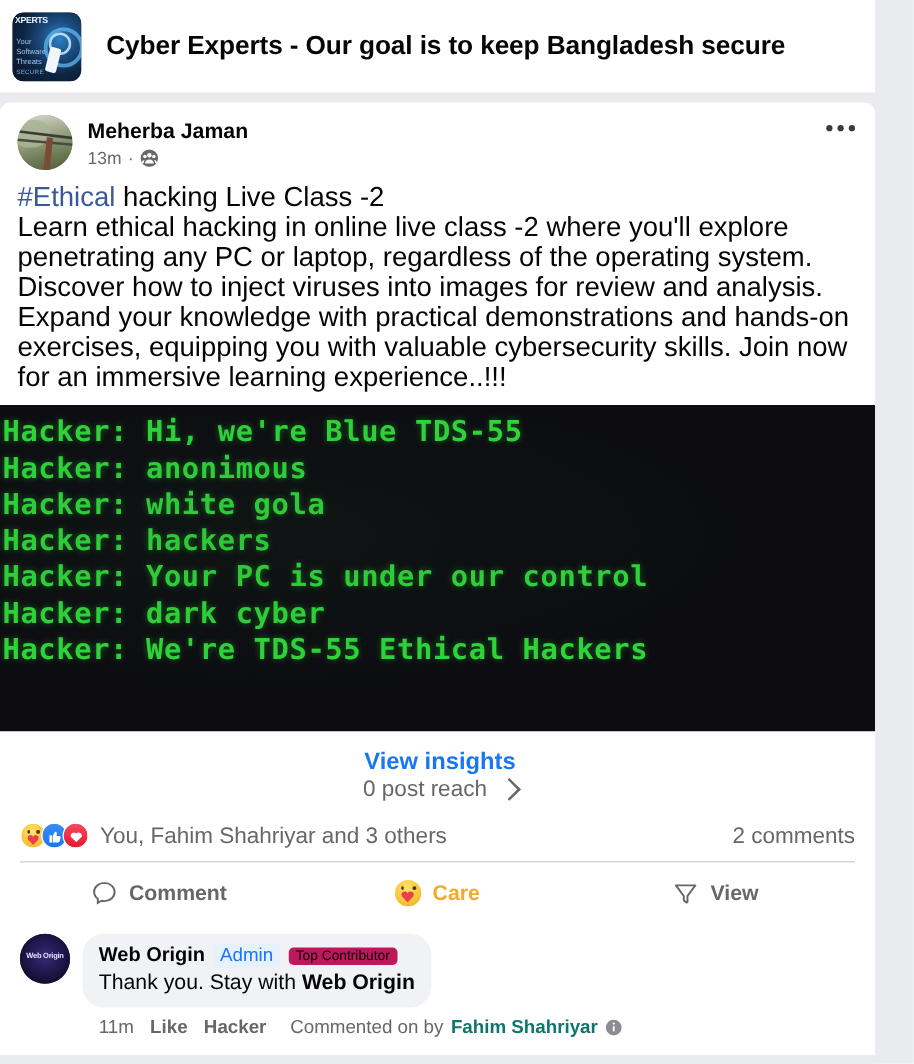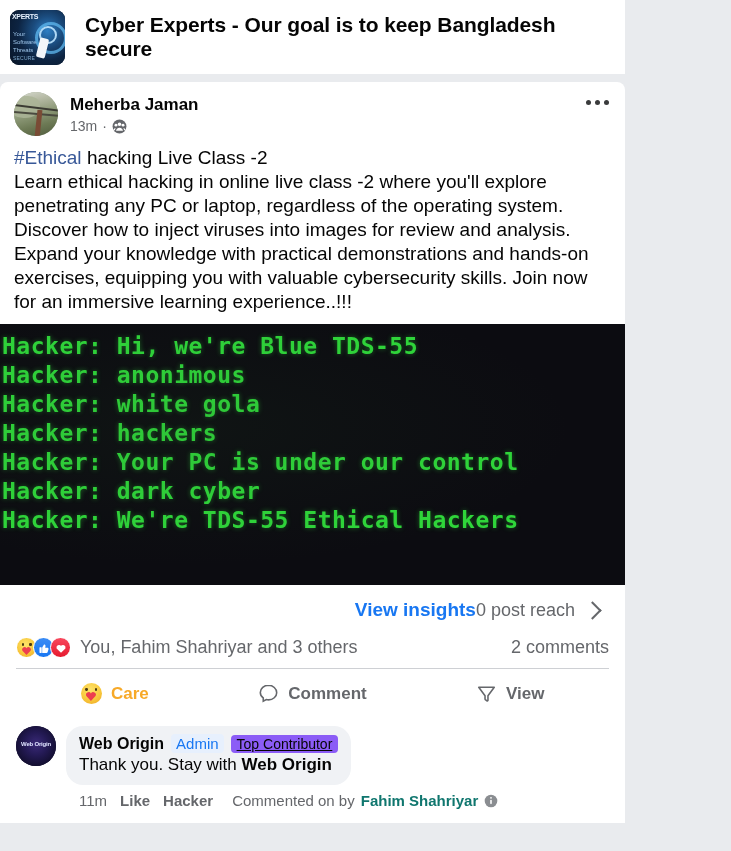--- a/index.html
+++ b/index.html
@@ -9,21 +9,21 @@
   body {
     width: 731px;
     height: 851px;
     background: #e9ebee;
     font-family: "Liberation Sans", sans-serif;
     overflow: hidden;
     color: #050505;
   }
   .page {
     position: relative;
-    width: 625px;
+    width: 700px;
     height: 851px;
     background: #e9ebee;
   }
 
   
   .group-header {
     background: #ffffff;
     height: 74px;
     display: flex;
     align-items: center;
@@ -212,21 +212,21 @@
     width: 5px;
     height: 5px;
     border-radius: 50%;
     background: #3a3b3c;
     display: block;
   }
 
   
   .post-text {
     padding: 6px 14px 10px 14px;
-    font-size: 19px;
+    font-size: 22px;
     line-height: 24px;
     color: #050505;
   }
   .post-text .hashtag {
     color: #385898;
   }
   .post-text p {
     margin: 0;
   }
 
@@ -255,22 +255,23 @@
     padding-left: 2px;
     text-shadow: 0 0 5px rgba(47,214,58,.45);
     letter-spacing: .5px;
   }
 
   
   .insights-row {
     display: flex;
     align-items: center;
     justify-content: flex-end;
-    padding: 14px 26px 12px 16px;
+    padding: 14px 12px 12px 16px;
     background: #fff;
+    flex-direction: column;
   }
   .view-insights {
     color: #1877f2;
     font-size: 19px;
     font-weight: bold;
     cursor: pointer;
   }
   .reach-wrap {
     display: flex;
     align-items: center;
@@ -465,26 +466,25 @@
     color: #050505;
   }
   .badge-admin {
     background: #e7f0fd;
     color: #1877f2;
     font-size: 15px;
     padding: 1px 5px;
     border-radius: 4px;
   }
   .badge-top {
-    background: #8b5cf6;
+    background: #be185d;
     color: #050505;
-    font-size: 14px;
+    font-size: 11px;
     padding: 1px 6px;
     border-radius: 4px;
-    text-decoration: underline;
   }
   .c-text {
     font-size: 17px;
     line-height: 22px;
     color: #050505;
   }
   .c-text b {
     font-weight: bold;
   }
   .c-footer {
@@ -611,33 +611,33 @@
               <path d="M8 14.2 2.1 8.5a3.5 3.5 0 0 1 5.9-3.4 3.5 3.5 0 0 1 5.9 3.4z" fill="#ffffff"></path>
             </svg>
           </span>
         </div>
         <div class="react-names">You, Fahim Shahriyar and 3 others</div>
       </div>
       <div class="comments-count">2 comments</div>
     </div>
 
     <div class="action-bar">
+      <div class="action-btn">
+        <svg width="21" height="21" viewBox="0 0 20 20" aria-hidden="true">
+          <path d="M10 2.2c-4.3 0-7.8 3.1-7.8 6.9 0 2.1 1.1 4 2.8 5.2v3.1l2.9-1.6c.7.2 1.4.3 2.1.3 4.3 0 7.8-3.1 7.8-6.9S14.3 2.2 10 2.2z" fill="none" stroke="#65676b" stroke-width="1.5"></path>
+        </svg>
+        <span>Comment</span>
+      </div>
       <div class="action-btn active">
         <span class="care-glyph">
           <span class="eye l"></span>
           <span class="eye r"></span>
           <span class="heart"></span>
         </span>
         <span>Care</span>
-      </div>
-      <div class="action-btn">
-        <svg width="21" height="21" viewBox="0 0 20 20" aria-hidden="true">
-          <path d="M10 2.2c-4.3 0-7.8 3.1-7.8 6.9 0 2.1 1.1 4 2.8 5.2v3.1l2.9-1.6c.7.2 1.4.3 2.1.3 4.3 0 7.8-3.1 7.8-6.9S14.3 2.2 10 2.2z" fill="none" stroke="#65676b" stroke-width="1.5"></path>
-        </svg>
-        <span>Comment</span>
       </div>
       <div class="action-btn">
         <svg width="21" height="21" viewBox="0 0 20 20" aria-hidden="true">
           <path d="M2.6 4.1h14.8l-6 8.1v4.3c0 .5-.6.8-1 .5l-1.5-1.1c-.2-.1-.3-.4-.3-.6v-3.1z" fill="none" stroke="#65676b" stroke-width="1.5" stroke-linejoin="round"></path>
         </svg>
         <span>View</span>
       </div>
     </div>
 
     <div class="comment-area">

